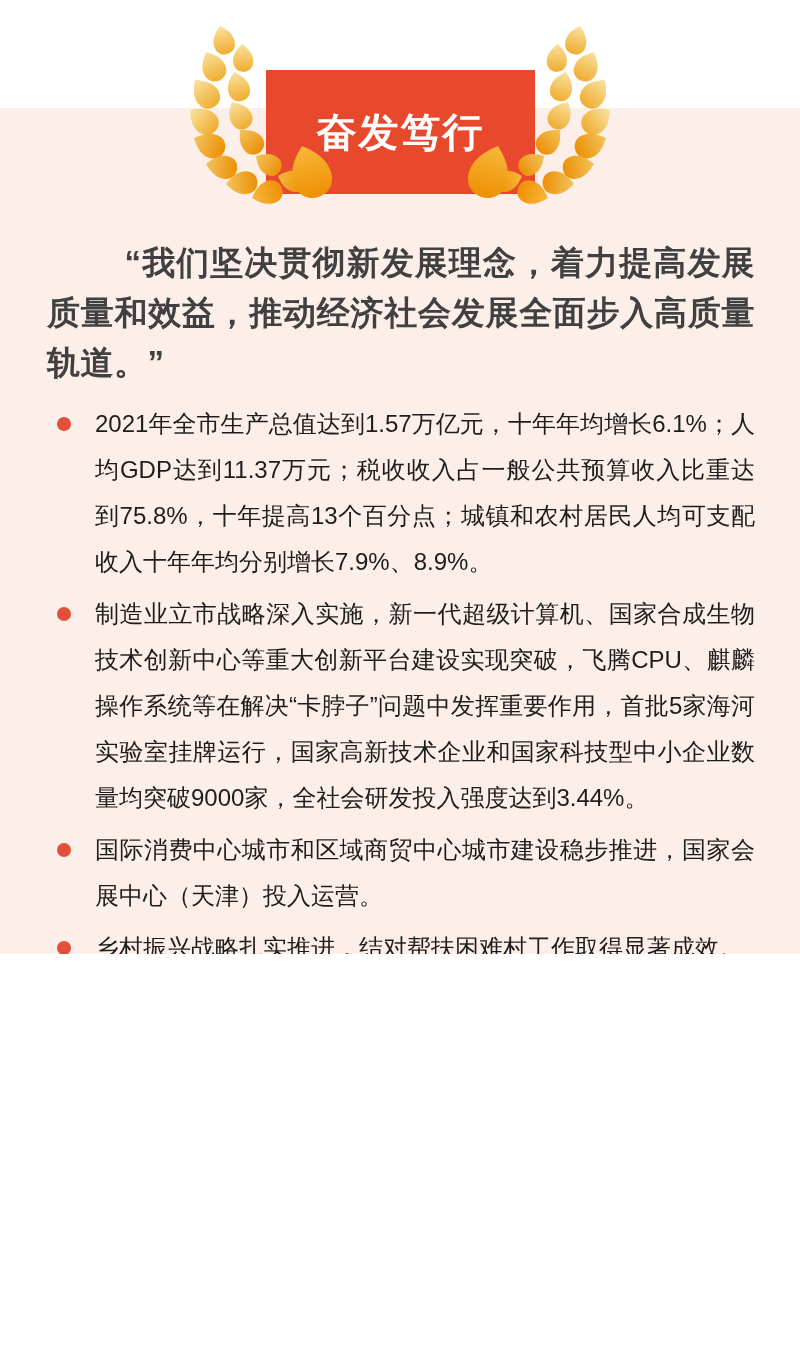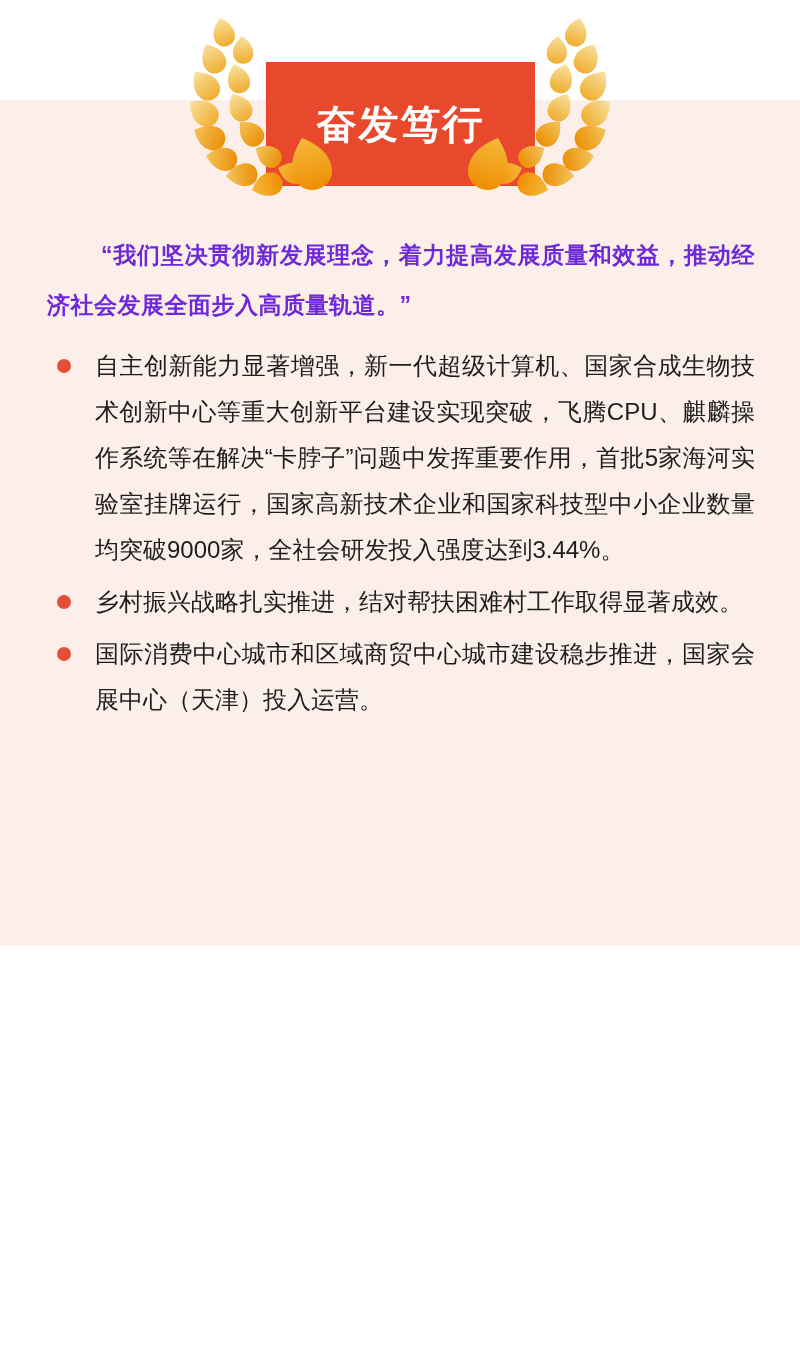--- a/index.html
+++ b/index.html
@@ -4,21 +4,21 @@
 <style>
   html,body{margin:0;padding:0;}
   body{
     font-family:"Liberation Sans","DejaVu Sans",sans-serif;
     background:#ffffff;
   }
   .page{
     position:relative;
     width:800px;
     height:946px;
-    margin:0 auto;
+    margin:8px auto;
     background:#fceee9;
     overflow:hidden;
   }
   .top-strip{
     position:absolute;
     top:0;left:0;
     width:800px;height:100px;
     background:#ffffff;
   }
   
@@ -47,24 +47,24 @@
   .laurel.left{left:182px;}
   .laurel.right{left:468px;transform:scaleX(-1);}
   
   .content{
     position:relative;
     padding:230px 45px 0 47px;
     z-index:3;
   }
   .quote{
     margin:0 0 13px 0;
-    font-size:23px;
+    font-size:33px;
     line-height:50px;
     font-weight:700;
-    color:#6d28d9;
+    color:#404040;
     text-align:justify;
     text-indent:2.35em;
     letter-spacing:0.5px;
   }
   .bullets{
     list-style:none;
     margin:0;padding:0;
   }
   .bullets li{
     position:relative;
@@ -136,26 +136,30 @@
   <div class="banner">
     <span class="banner-title">奋发笃行</span>
   </div>
 
   <div class="content">
     <p class="quote">“我们坚决贯彻新发展理念，着力提高发展质量和效益，推动经济社会发展全面步入高质量轨道。”</p>
 
     <ul class="bullets">
       <li>
         <span class="dot"></span>
-        <span>自主创新能力显著增强，新一代超级计算机、国家合成生物技术创新中心等重大创新平台建设实现突破，飞腾CPU、麒麟操作系统等在解决“卡脖子”问题中发挥重要作用，首批5家海河实验室挂牌运行，国家高新技术企业和国家科技型中小企业数量均突破9000家，全社会研发投入强度达到3.44%。</span>
+        <span>2021年全市生产总值达到1.57万亿元，十年年均增长6.1%；人均GDP达到11.37万元；税收收入占一般公共预算收入比重达到75.8%，十年提高13个百分点；城镇和农村居民人均可支配收入十年年均分别增长7.9%、8.9%。</span>
+      </li>
+      <li>
+        <span class="dot"></span>
+        <span>制造业立市战略深入实施，新一代超级计算机、国家合成生物技术创新中心等重大创新平台建设实现突破，飞腾CPU、麒麟操作系统等在解决“卡脖子”问题中发挥重要作用，首批5家海河实验室挂牌运行，国家高新技术企业和国家科技型中小企业数量均突破9000家，全社会研发投入强度达到3.44%。</span>
+      </li>
+      <li>
+        <span class="dot"></span>
+        <span>国际消费中心城市和区域商贸中心城市建设稳步推进，国家会展中心（天津）投入运营。</span>
       </li>
       <li>
         <span class="dot"></span>
         <span>乡村振兴战略扎实推进，结对帮扶困难村工作取得显著成效。</span>
-      </li>
-      <li>
-        <span class="dot"></span>
-        <span>国际消费中心城市和区域商贸中心城市建设稳步推进，国家会展中心（天津）投入运营。</span>
       </li>
     </ul>
   </div>
 
 </div>
 
 </body></html>

